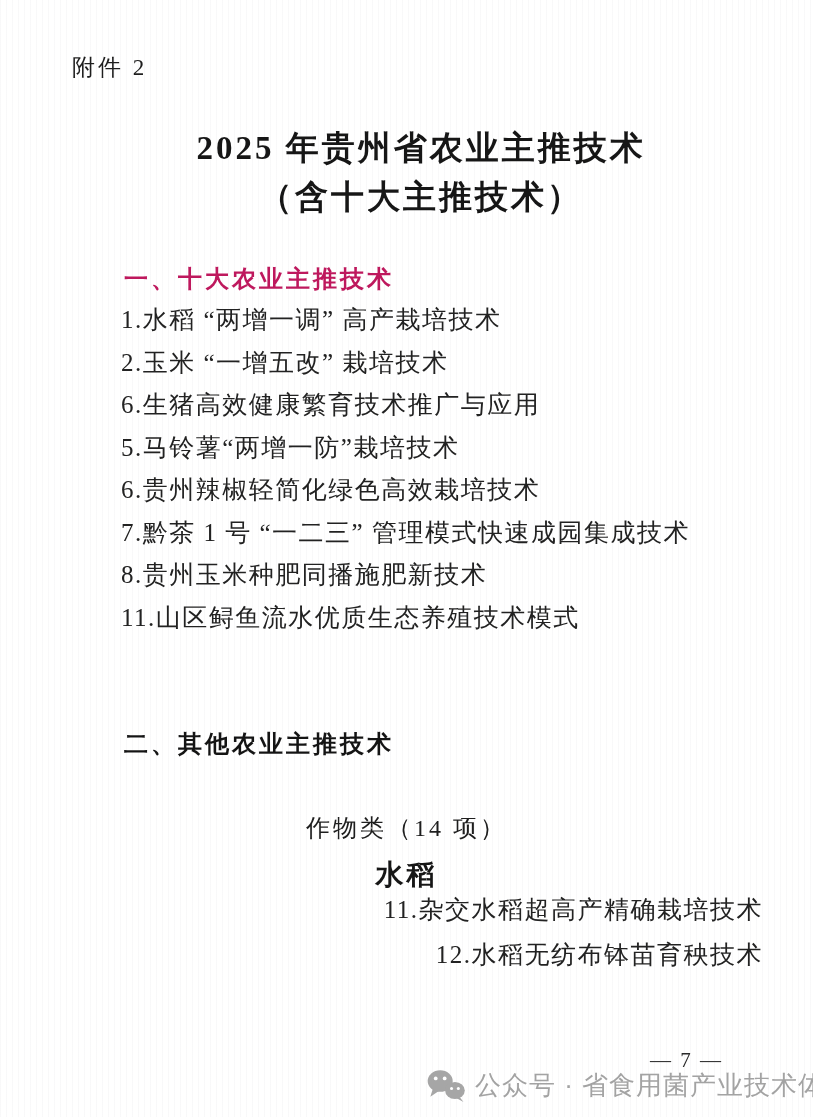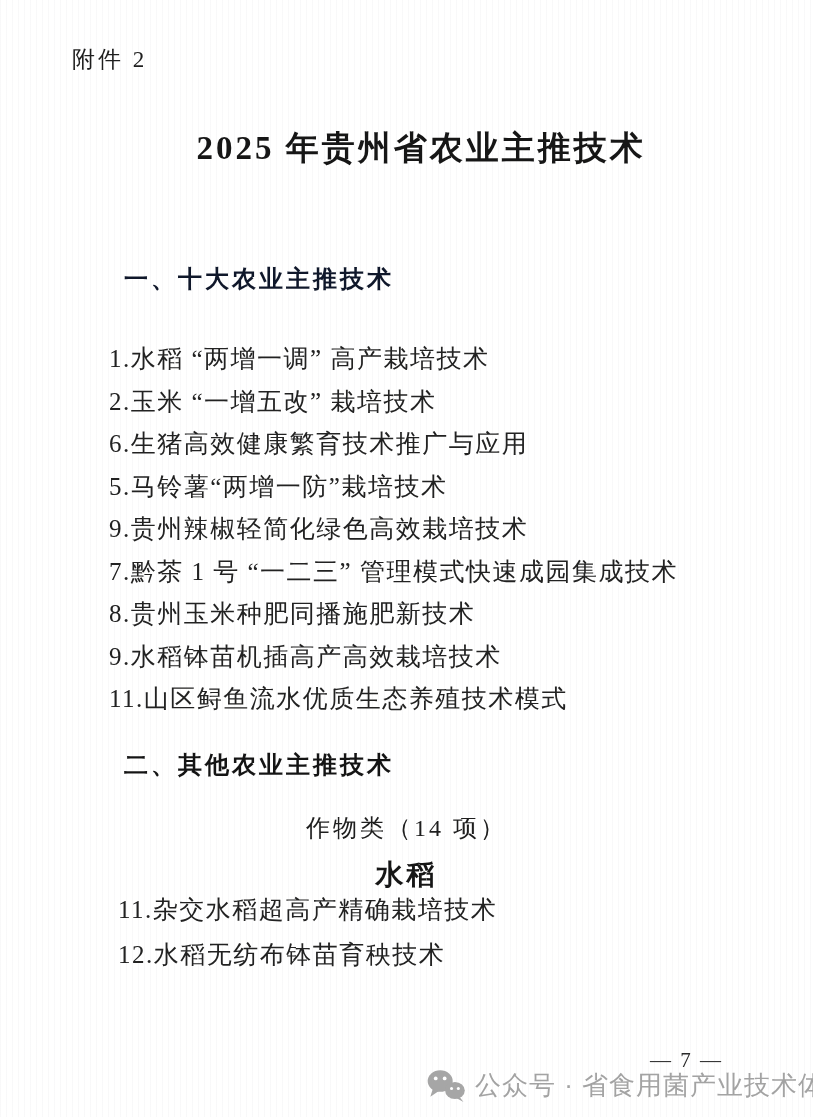--- a/index.html
+++ b/index.html
@@ -15,21 +15,21 @@
   .scan-texture {
     position: absolute; inset: 0;
     background: repeating-linear-gradient(
       90deg,
       rgba(110,110,125,0.045) 0px, rgba(110,110,125,0.045) 1px,
       rgba(0,0,0,0) 1px, rgba(0,0,0,0) 6px);
     pointer-events: none;
   }
   .attachment-label {
     position: absolute;
-    left: 72px; top: 44px;
+    left: 72px; top: 52px;
     font-size: 23px;
     letter-spacing: 3px;
   }
   .doc-title {
     position: absolute;
     left: 0; right: 0; top: 124px;
     text-align: center;
     font-weight: bold;
     font-size: 33px;
     line-height: 49px;
@@ -37,38 +37,37 @@
     color: #161616;
     padding-left: 29px;
   }
   .section1-heading {
     position: absolute;
     left: 124px; top: 263px;
     font-family: "Liberation Sans", "DejaVu Sans", sans-serif;
     font-weight: bold;
     font-size: 24px;
     letter-spacing: 3px;
-    color: #0f172a;
+    color: #be185d;
   }
   .section1-list {
     position: absolute;
-    left: 109px; top: 299px;
+    left: 121px; top: 299px;
     right: 50px;
-    margin-top: 39px;
   }
   .section1-list .doc-line { line-height: 42.5px; }
   .doc-line {
     font-size: 25px;
     letter-spacing: 1.5px;
     white-space: nowrap;
     color: #222222;
   }
   .section2-heading {
     position: absolute;
-    left: 124px; top: 749px;
+    left: 124px; top: 728px;
     font-family: "Liberation Sans", "DejaVu Sans", sans-serif;
     font-weight: bold;
     font-size: 24px;
     letter-spacing: 3px;
     color: #141414;
   }
   .category-label {
     position: absolute;
     left: 0; right: 0; top: 812px;
     text-align: center;
@@ -81,20 +80,21 @@
     text-align: center;
     font-weight: bold;
     font-size: 28px;
     letter-spacing: 3px;
     color: #161616;
   }
   .section2-list {
     position: absolute;
     left: 118px; top: 888px;
     right: 50px;
+    text-align: right;
   }
   .section2-list .doc-line { line-height: 44.5px; }
   .page-number {
     position: absolute;
     left: 650px; top: 1048px;
     font-size: 21px;
     letter-spacing: 2px;
     color: #2a2a2a;
   }
   .watermark {
@@ -115,33 +115,33 @@
 </style>
 </head>
 <body>
 
 <div class="scan-texture"></div>
 
 <div class="attachment-label">附件 2</div>
 
 <div class="doc-title">
   <div>2025 年贵州省农业主推技术</div>
+  <div>（含十大主推技术）</div>
 </div>
 
 <div class="section1-heading">一、十大农业主推技术</div>
 
 <div class="section1-list">
     <div class="doc-line">1.水稻 “两增一调” 高产栽培技术</div>
     <div class="doc-line">2.玉米 “一增五改” 栽培技术</div>
     <div class="doc-line">6.生猪高效健康繁育技术推广与应用</div>
     <div class="doc-line">5.马铃薯“两增一防”栽培技术</div>
-    <div class="doc-line">9.贵州辣椒轻简化绿色高效栽培技术</div>
+    <div class="doc-line">6.贵州辣椒轻简化绿色高效栽培技术</div>
     <div class="doc-line">7.黔茶 1 号 “一二三” 管理模式快速成园集成技术</div>
     <div class="doc-line">8.贵州玉米种肥同播施肥新技术</div>
-    <div class="doc-line">9.水稻钵苗机插高产高效栽培技术</div>
     <div class="doc-line">11.山区鲟鱼流水优质生态养殖技术模式</div>
   </div>
 
 <div class="section2-heading">二、其他农业主推技术</div>
 
 <div class="category-label">作物类（14 项）</div>
 
 <div class="group-label">水稻</div>
 
 <div class="section2-list">

